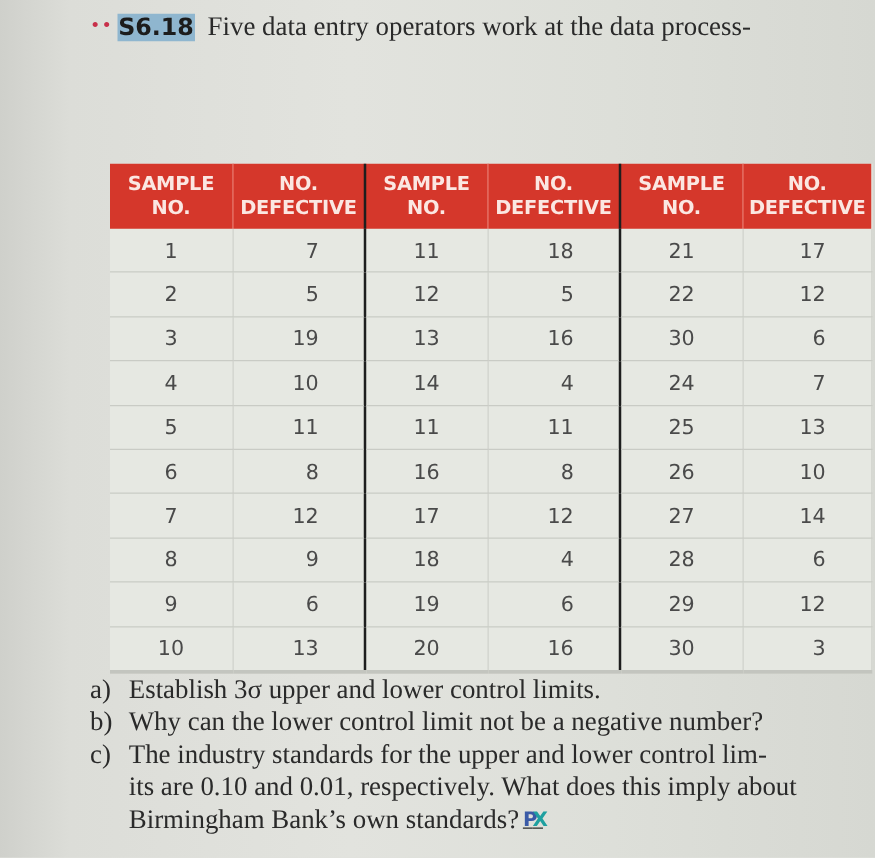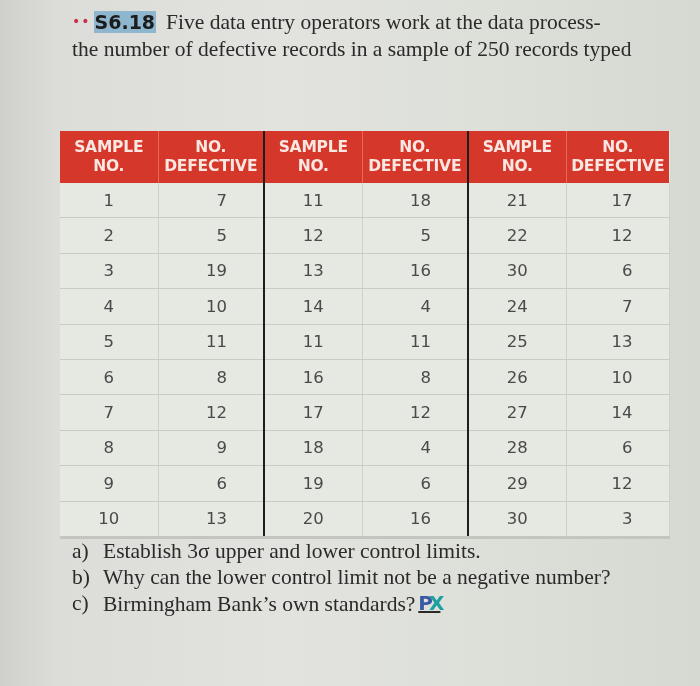--- a/index.html
+++ b/index.html
@@ -52,21 +52,21 @@
       margin-right: 10px;
     }
     .prob-num .hl {
       background: #8fb6cf;
       padding: 0 1px;
     }
 
     
     .data-table {
       position: absolute;
-      left: 60px;
+      left: 88px;
       top: 131px;
       width: 609px;
       border-collapse: collapse;
       font-family: "DejaVu Sans", "Liberation Sans", sans-serif;
       table-layout: fixed;
       background: #e6e8e2;
     }
     .data-table th {
       background: #d5372b;
       color: #fbe7e2;
@@ -123,37 +123,36 @@
     .q .txt {
       flex: 1;
     }
     .q .txt .line {
       display: block;
     }
     .px-icon {
       display: inline-block;
       font-family: "DejaVu Sans", sans-serif;
       font-weight: bold;
-      font-size: 20px;
+      font-size: 16px;
       letter-spacing: -4px;
       margin-left: 3px;
       vertical-align: 1px;
       text-decoration: underline;
     }
     .px-icon .p { color: #3a5aa6; }
     .px-icon .x { color: #1fa0a0; }
   </style>
 </head>
 <body>
 
 <div class="page">
 
   <div class="intro">
     <span class="line"><span class="dots">••</span><span class="prob-num"><span class="hl">S6.18</span></span><span>Five data entry operators work at the data process-</span></span>
-    <span class="line">the number of defective records in a sample of 250 records typed</span>
   </div>
 
   <table class="data-table">
     <colgroup>
       <col style="width:98px">
       <col style="width:106px">
       <col style="width:98px">
       <col style="width:106px">
       <col style="width:98px">
       <col style="width:103px">
@@ -261,18 +260,20 @@
     </div>
     <div class="q">
       <span class="lbl">b)</span>
       <span class="txt">
           <span class="line">Why can the lower control limit not be a negative number?</span>
         </span>
     </div>
     <div class="q">
       <span class="lbl">c)</span>
       <span class="txt">
+        <span class="line">The industry standards for the upper and lower control lim-</span>
+        <span class="line">its are 0.10 and 0.01, respectively. What does this imply about</span>
         <span class="line"><span>Birmingham Bank’s own standards?</span><span class="px-icon"><span class="p">P</span><span class="x">X</span></span></span>
       </span>
     </div>
   </div>
 
 </div>
 
 </body></html>

